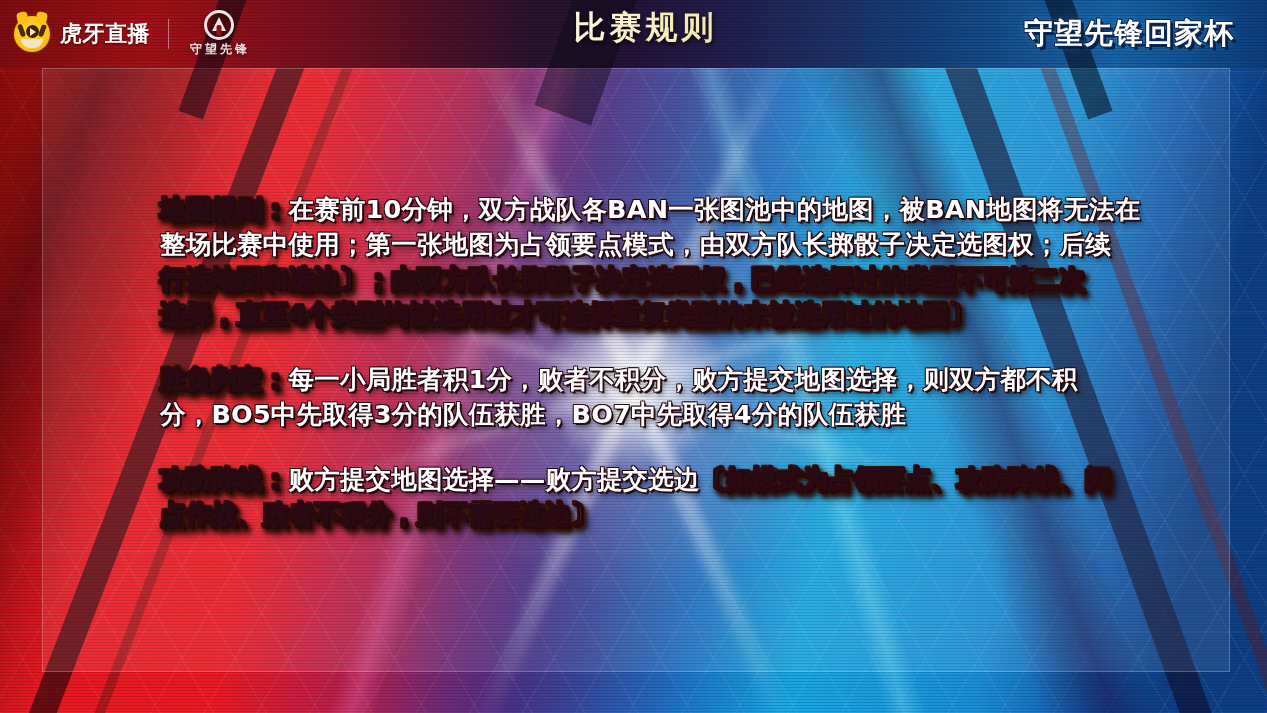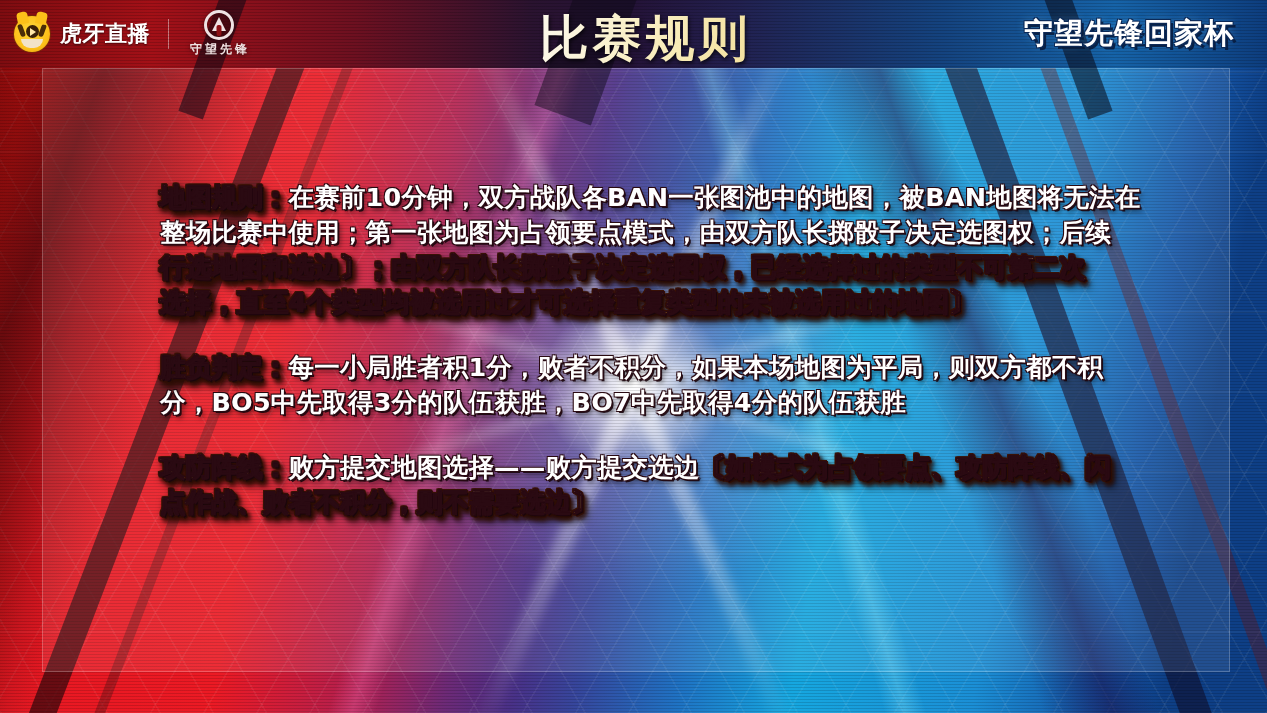--- a/index.html
+++ b/index.html
@@ -206,21 +206,21 @@
     width:5px; height:11px; background:#8c1216; border-radius:2px;
   }
   .ow-text {
     color: #f0e2e2; font-size: 12px; font-weight: 700; letter-spacing: 3px;
     white-space: nowrap; text-indent: 3px;
   }
 
   .page-title {
     position: absolute; left: 0; right: 0; top: 6px;
     text-align: center; z-index: 4;
-    font-size: 49px; font-weight: 800; letter-spacing: 4px;
+    font-size: 32px; font-weight: 800; letter-spacing: 4px;
     background: linear-gradient(105deg, #ffffff 0%, #fefefe 38%, #f7e9b0 55%, #e4c05c 78%, #d9ae3e 100%);
     -webkit-background-clip: text; background-clip: text;
     color: transparent; -webkit-text-fill-color: transparent;
     filter: drop-shadow(1px 2px 2px rgba(0,0,0,.75));
     padding-left: 24px;
   }
 
   .cup-title {
     position: absolute; right: 33px; top: 14px; z-index: 4;
     font-size: 29px; font-weight: 800; letter-spacing: 1px;
@@ -242,21 +242,21 @@
     box-sizing: border-box;
     pointer-events: none;
   }
 
   
   .rules {
     position: absolute;
     left: 160px; top: 180px; width: 985px;
     z-index: 15;
   }
-  .para { margin: 0 0 30px 0; }
+  .para { margin: 12px 0 30px 0; }
   .para:last-child { margin-bottom: 0; }
 
   .line {
     font-size: 25.5px;
     font-weight: 700;
     letter-spacing: .2px;
     line-height: 35px;
     white-space: pre-wrap;
     color: #ffffff;
     text-shadow:
@@ -298,21 +298,21 @@
   <div class="panel"></div>
 
   <div class="rules">
       <div class="para">
         <div class="line"><span class="gold">地图规则：</span><span class="white">在赛前10分钟，双方战队各BAN一张图池中的地图，被BAN地图将无法在</span></div>
         <div class="line"><span class="white">整场比赛中使用；第一张地图为占领要点模式，由双方队长掷骰子决定选图权；后续</span></div>
         <div class="line"><span class="gold">行选地图和选边〕；由双方队长掷骰子决定选图权，已经选择过的类型不可第二次</span></div>
         <div class="line"><span class="gold">选择，直至4个类型均被选用过才可选择重复类型的未被选用过的地图〕</span></div>
       </div>
       <div class="para">
-        <div class="line"><span class="gold">胜负判定：</span><span class="white">每一小局胜者积1分，败者不积分，如果本场地图为平局，则双方都不积</span></div>
+        <div class="line"><span class="gold">胜负判定：</span><span class="white">每一小局胜者积1分，败者不积分，败方提交地图选择，则双方都不积</span></div>
         <div class="line"><span class="white">分，BO5中先取得3分的队伍获胜，BO7中先取得4分的队伍获胜</span></div>
       </div>
       <div class="para">
         <div class="line"><span class="gold">攻防阵线：</span><span class="white">败方提交地图选择——败方提交选边</span><span class="gold">〔如模式为占领要点、攻防阵线、闪</span></div>
         <div class="line"><span class="gold">点作战、败者不积分，则不需要选边〕</span></div>
       </div>
     </div>
 
   <div class="header">
     <div class="header-overlay"></div>

